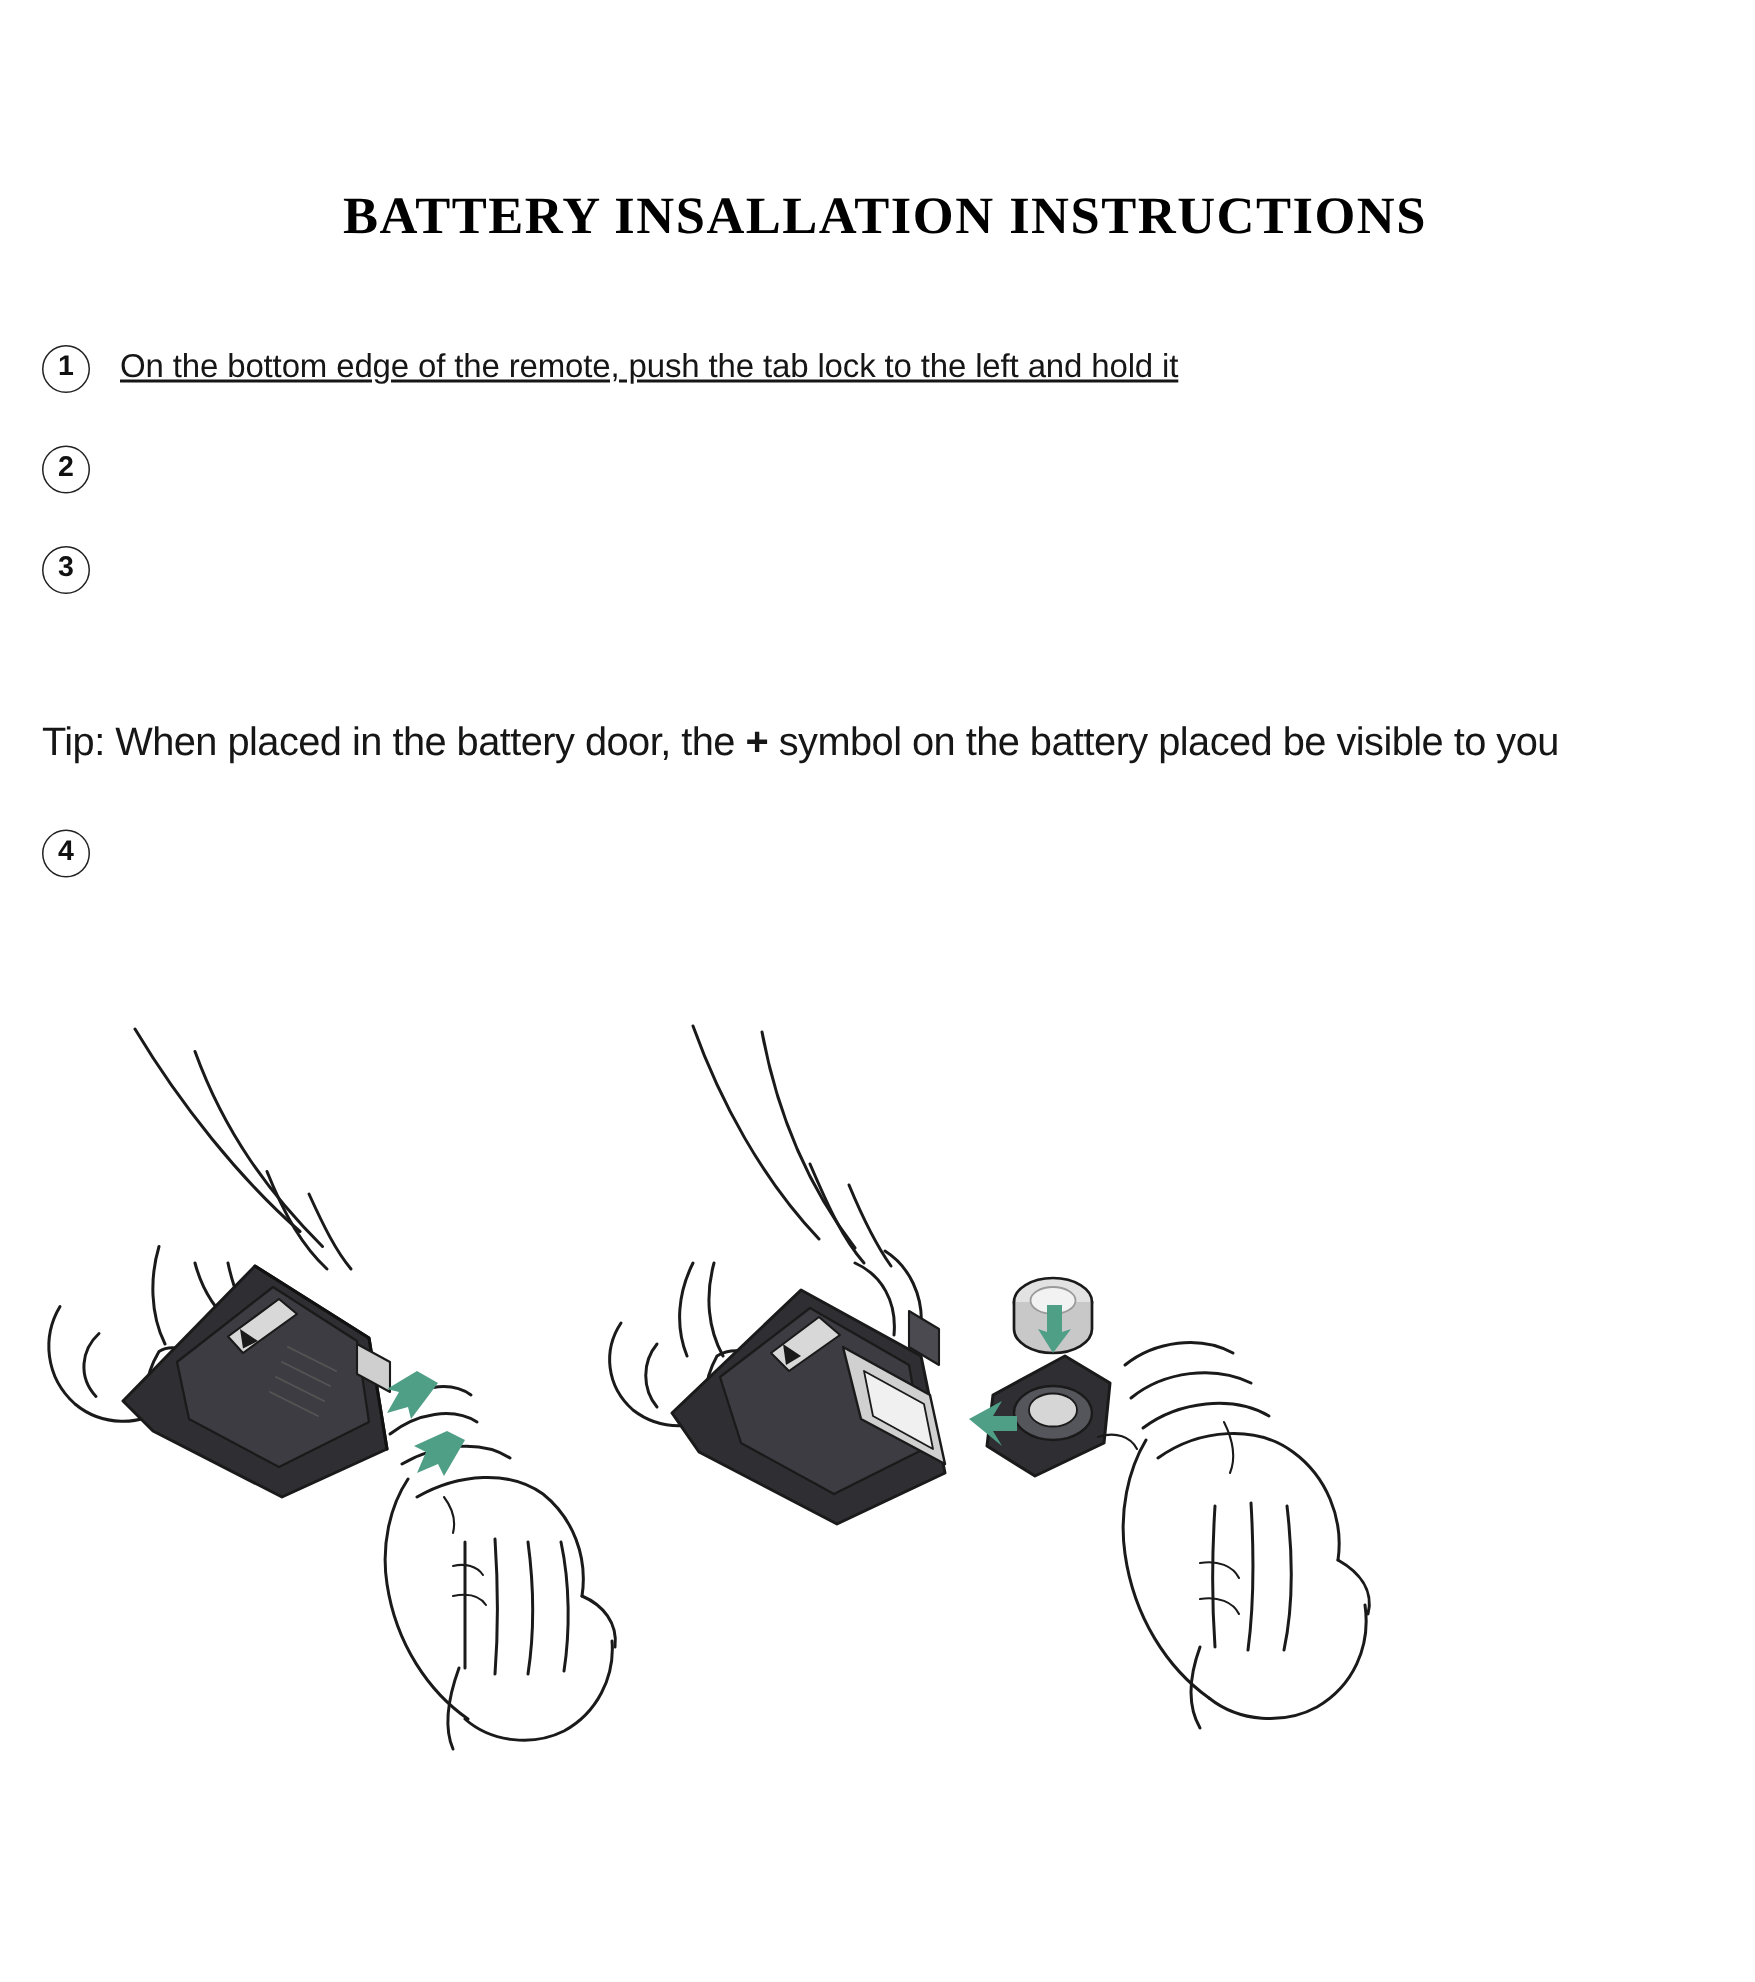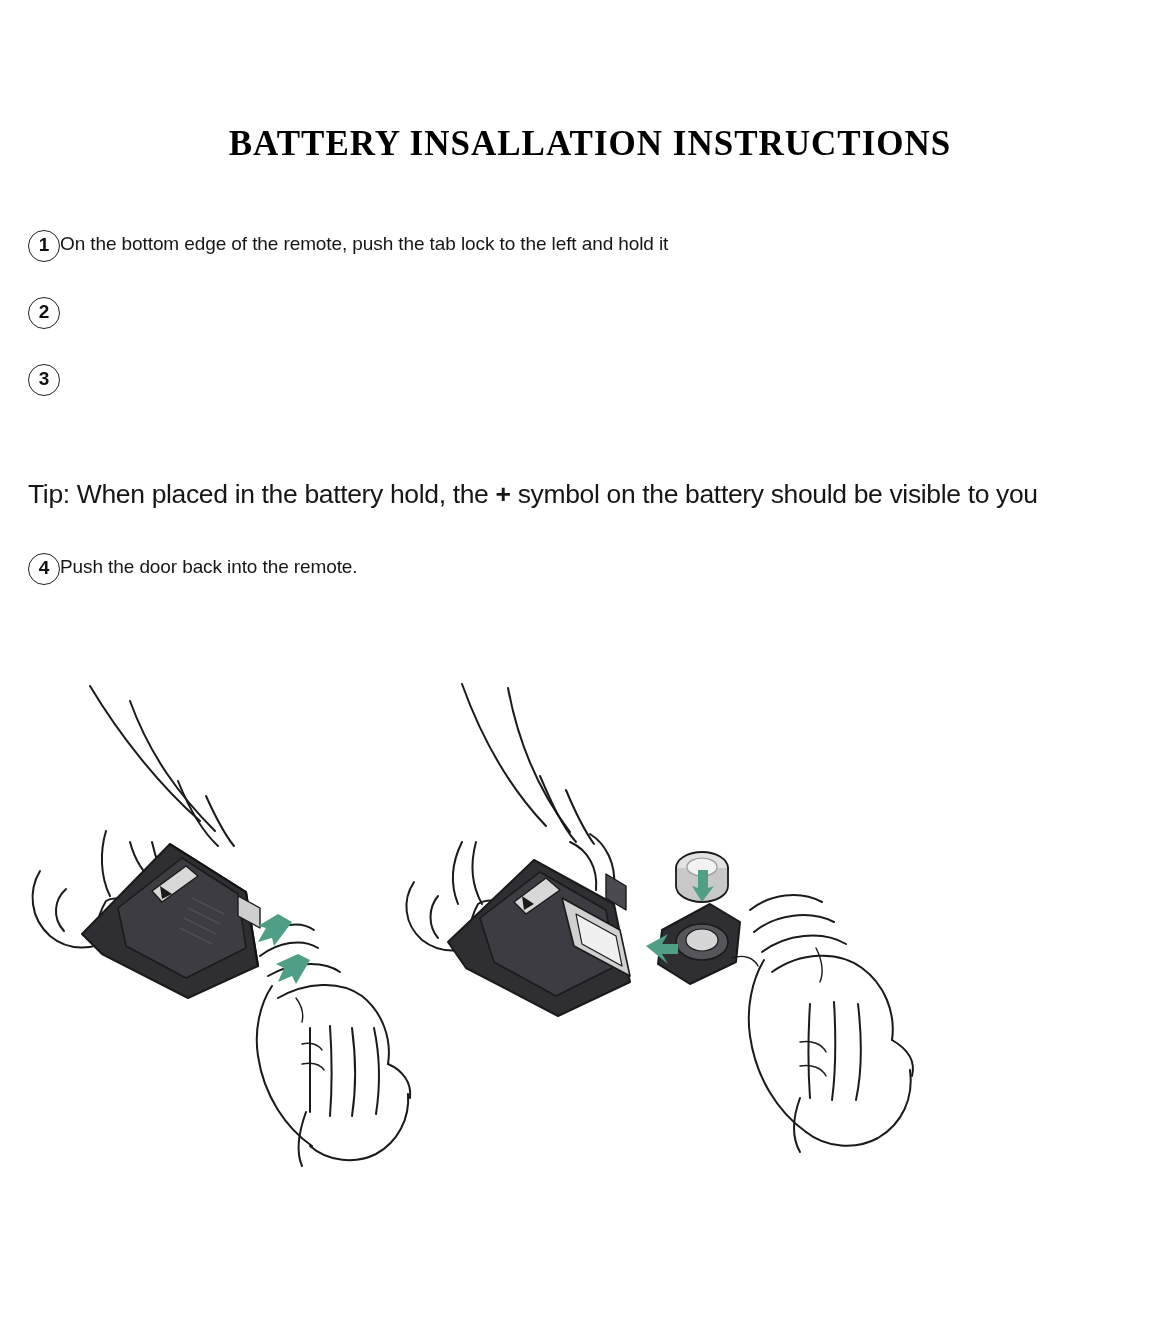--- a/index.html
+++ b/index.html
@@ -54,24 +54,26 @@
     border-radius: 50%;
     font-size: 19px;
     font-weight: bold;
     line-height: 28px;
     text-align: center;
     color: #111;
     margin-top: 1px;
   }
   .step-text {
     flex: 1 1 auto;
-    font-size: 19px;
+    font-size: 22px;
     line-height: 30px;
+    padding-left: 20px;
     color: #161616;
     letter-spacing: -0.1px;
+    text-decoration: underline;
   }
   .tip {
     position: absolute;
     top: 443px;
     left: 28px;
     width: 1140px;
     font-size: 26.5px;
     line-height: 30px;
     color: #161616;
     letter-spacing: -0.35px;
@@ -110,27 +112,26 @@
     </li>
     <li class="step">
       <span class="step-num">2</span>
     </li>
     <li class="step">
       <span class="step-num">3</span>
     </li>
   </ul>
 
   <div class="tip">
-    <span>Tip: When placed in the battery hold, the </span><b>+</b><span> symbol on the battery should be visible to you</span>
+    <span>Tip: When placed in the battery door, the </span><b>+</b><span> symbol on the battery placed be visible to you</span>
   </div>
 
   <div class="step-4-wrap">
     <div class="step">
       <span class="step-num">4</span>
-      <span class="step-text">Push the door back into the remote.</span>
     </div>
   </div>
 
   <div class="illustration">
     <svg width="1000" height="680" viewBox="0 0 1000 680" xmlns="http://www.w3.org/2000/svg">
       <g fill="none" stroke="#1a1a1a" stroke-width="2" stroke-linecap="round" stroke-linejoin="round">
 
         <path d="M80 40 C110 90 150 140 190 175"></path>
         <path d="M120 55 C140 110 170 150 205 185"></path>
         <path d="M168 135 C180 165 192 185 208 200"></path>

